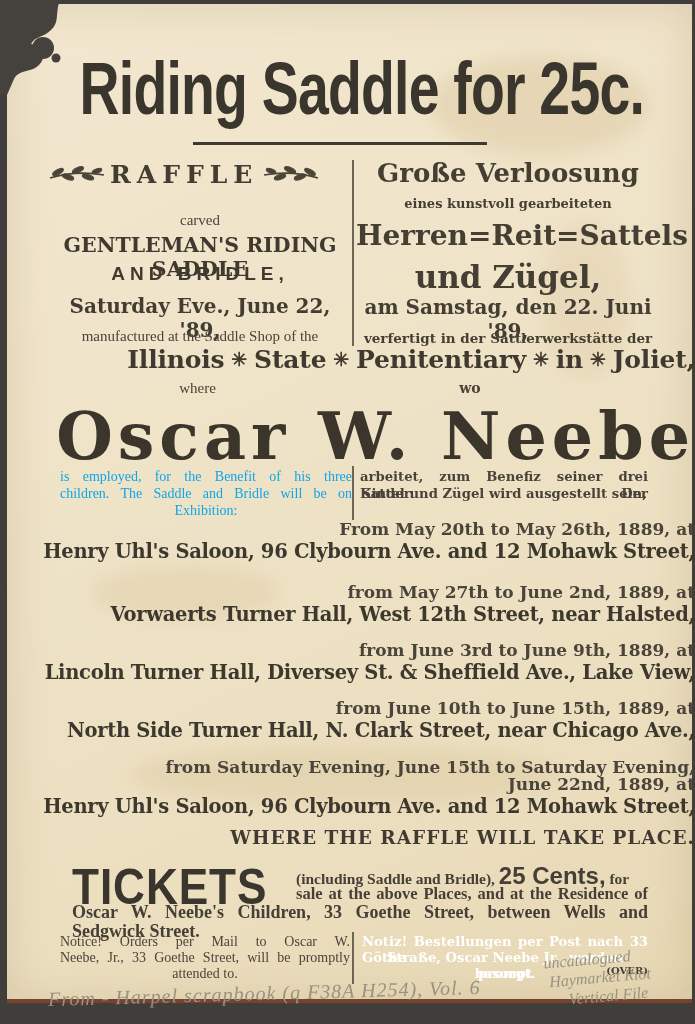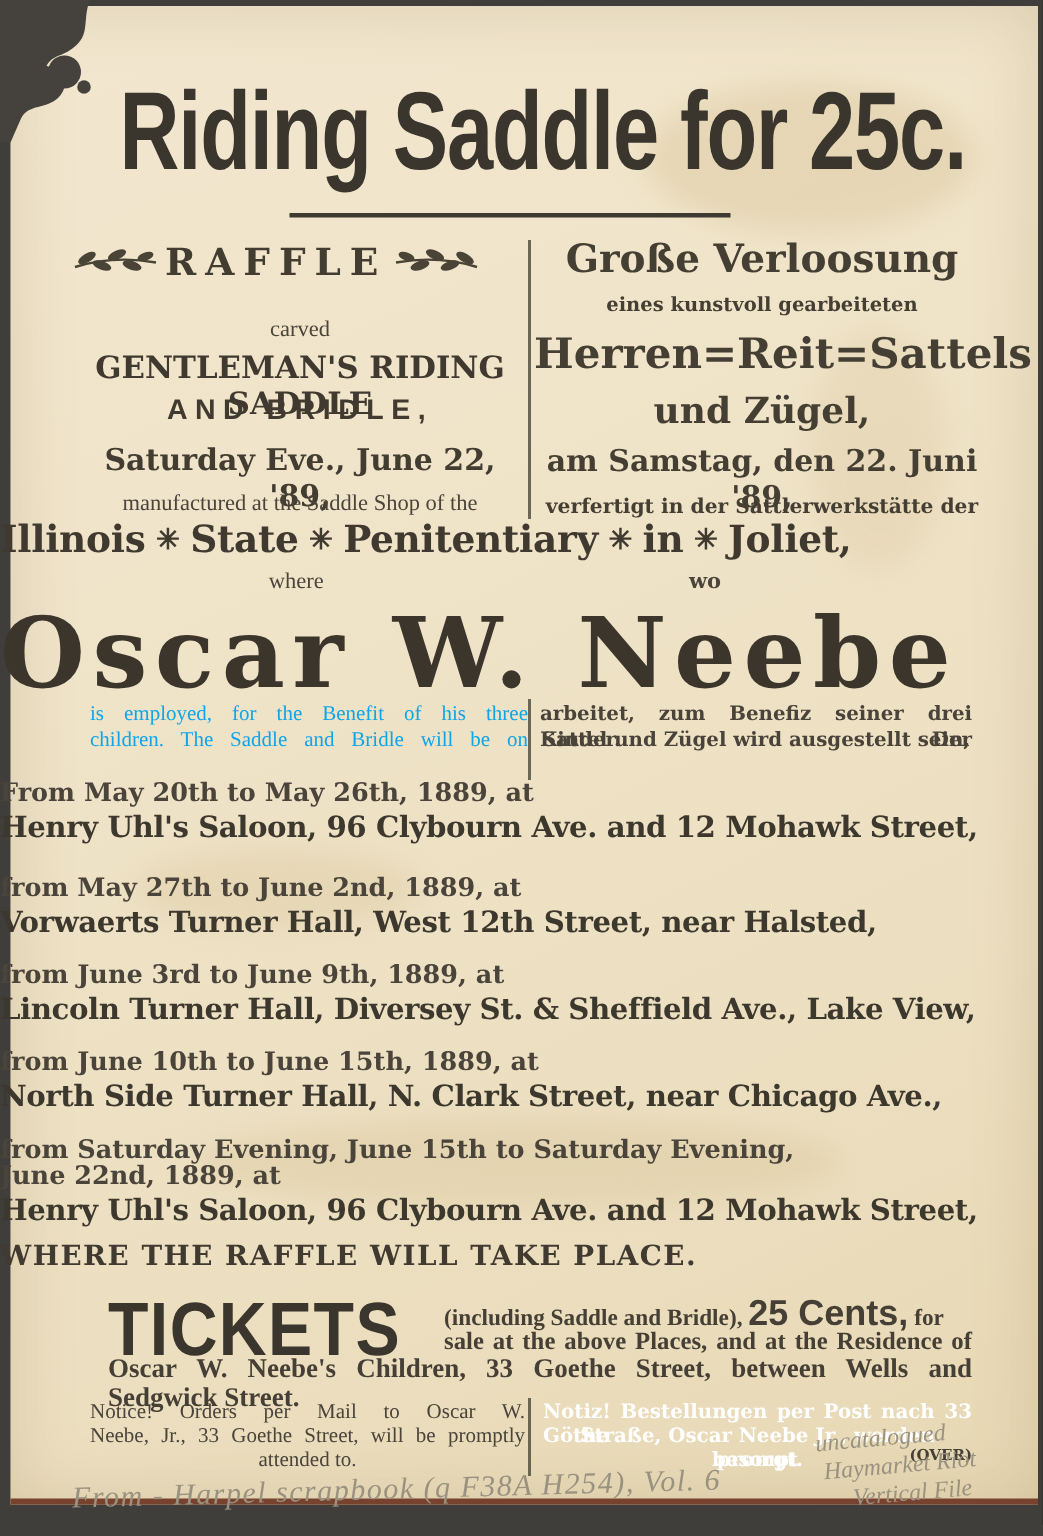--- a/index.html
+++ b/index.html
@@ -4,42 +4,42 @@
 <style>
   html,body{margin:0;padding:0;background:#2d2c29;}
   .stage{position:relative;width:695px;height:1024px;overflow:hidden;
          background:#403e3a;font-family:"Liberation Serif", serif;}
   .paper{position:absolute;left:7px;top:4px;width:685px;height:999px;
          background:linear-gradient(155deg,#f2e7cf 0%,#efe3c8 38%,#ecdfc0 72%,#e7d8b4 100%);
          box-shadow:inset 0 0 45px rgba(120,95,50,.18);}
   .bottom-edge-line{position:absolute;left:7px;top:999px;width:685px;height:4px;background:#78432e;}
   .smudge{position:absolute;border-radius:50%;filter:blur(9px);background:#d6c195;opacity:.38;}
   .abs{position:absolute;}
-  .ctr{left:0;width:695px;text-align:left;}
+  .ctr{left:0;width:695px;text-align:right;}
   .vrule{position:absolute;width:2px;background:#55503f;opacity:.85;}
 
   .title-wrap{top:46px;white-space:nowrap;}
   .title-text{display:inline-block;transform:scale(.78,1.04);transform-origin:50% 0;
       font-family:"Liberation Sans", sans-serif;font-weight:bold;font-size:71px;
       letter-spacing:-1px;color:#3a352d;}
   .title-rule{left:193px;top:142px;width:294px;height:3px;background:#3f3a31;}
 
   .colL{left:48px;width:304px;text-align:center;}
   .colR{left:356px;width:304px;text-align:center;}
   .raffle-row{display:flex;align-items:center;gap:4px;}
   .raffle-word{font-family:"DejaVu Serif", serif;font-weight:bold;font-size:25px;letter-spacing:6px;color:#423c31;}
   .smallline{font-size:15px;color:#4a443a;}
   .gent{font-family:"DejaVu Serif", serif;font-weight:bold;font-size:20.5px;letter-spacing:0px;color:#3f392f;}
   .bridle{font-family:"Liberation Sans", sans-serif;font-weight:bold;font-size:19px;letter-spacing:5px;color:#403a30;}
   .dateline{font-family:"DejaVu Serif", serif;font-weight:bold;font-size:20px;color:#423c31;}
   .frak{font-family:"DejaVu Serif", serif;font-weight:bold;color:#443e33;}
   .g-head{font-size:26px;}
   .g-sub{font-size:13px;text-align:center;}
   .g-item1{font-size:28px;}
-  .g-item2{font-size:24px;}
+  .g-item2{font-size:31px;}
   .g-date{font-size:20px;}
   .g-made{font-size:13.5px;}
 
   .penit{font-family:"DejaVu Serif", serif;font-weight:bold;font-size:25px;letter-spacing:-0.2px;color:#3f392f;white-space:nowrap;}
   .orn{font-size:19px;padding:0 7px;position:relative;top:-2px;}
   .where-lbl{font-size:15px;color:#4a443a;}
   .neebe{font-family:"DejaVu Serif", serif;font-weight:bold;font-size:65px;letter-spacing:5px;
          color:#3b352c;white-space:nowrap;}
 
   .emp{font-size:14px;line-height:17px;color:#0ea5e9;}
@@ -132,20 +132,21 @@
     <span>Illinois</span><span class="orn">✳</span><span>State</span><span class="orn">✳</span><span>Penitentiary</span><span class="orn">✳</span><span>in</span><span class="orn">✳</span><span>Joliet,</span>
   </div>
 
   <div class="abs where-lbl" style="left:50px;top:380px;width:295px;text-align:center;">where</div>
   <div class="abs where-lbl frak" style="left:320px;top:380px;width:300px;text-align:center;font-size:14px;">wo</div>
 
   <div class="abs ctr neebe" style="top:398px;">Oscar W. Neebe</div>
 
   <div class="abs emp jline" style="left:60px;top:468px;width:292px;">is employed, for the Benefit of his three</div>
   <div class="abs emp jline" style="left:60px;top:485px;width:292px;">children.  The Saddle and Bridle will be on</div>
+  <div class="abs emp cline" style="left:60px;top:502px;width:292px;">Exhibition:</div>
   <div class="abs empde jline" style="left:360px;top:468px;width:288px;">arbeitet, zum Benefiz seiner drei Kinder.  Der</div>
   <div class="abs empde cline" style="left:360px;top:485px;width:288px;">Sattel und Zügel wird ausgestellt sein,</div>
   <div class="vrule" style="left:352px;top:466px;height:54px;"></div>
 
   <div class="abs ctr period" style="top:519px;">From May 20th to May 26th, 1889, at</div>
   <div class="abs ctr venue" style="top:540px;">Henry Uhl's Saloon, 96 Clybourn Ave. and 12 Mohawk Street,</div>
 
   <div class="abs ctr period" style="top:582px;">from May 27th to June 2nd, 1889, at</div>
   <div class="abs ctr venue" style="top:603px;">Vorwaerts Turner Hall,  West 12th Street,  near Halsted,</div>
 

